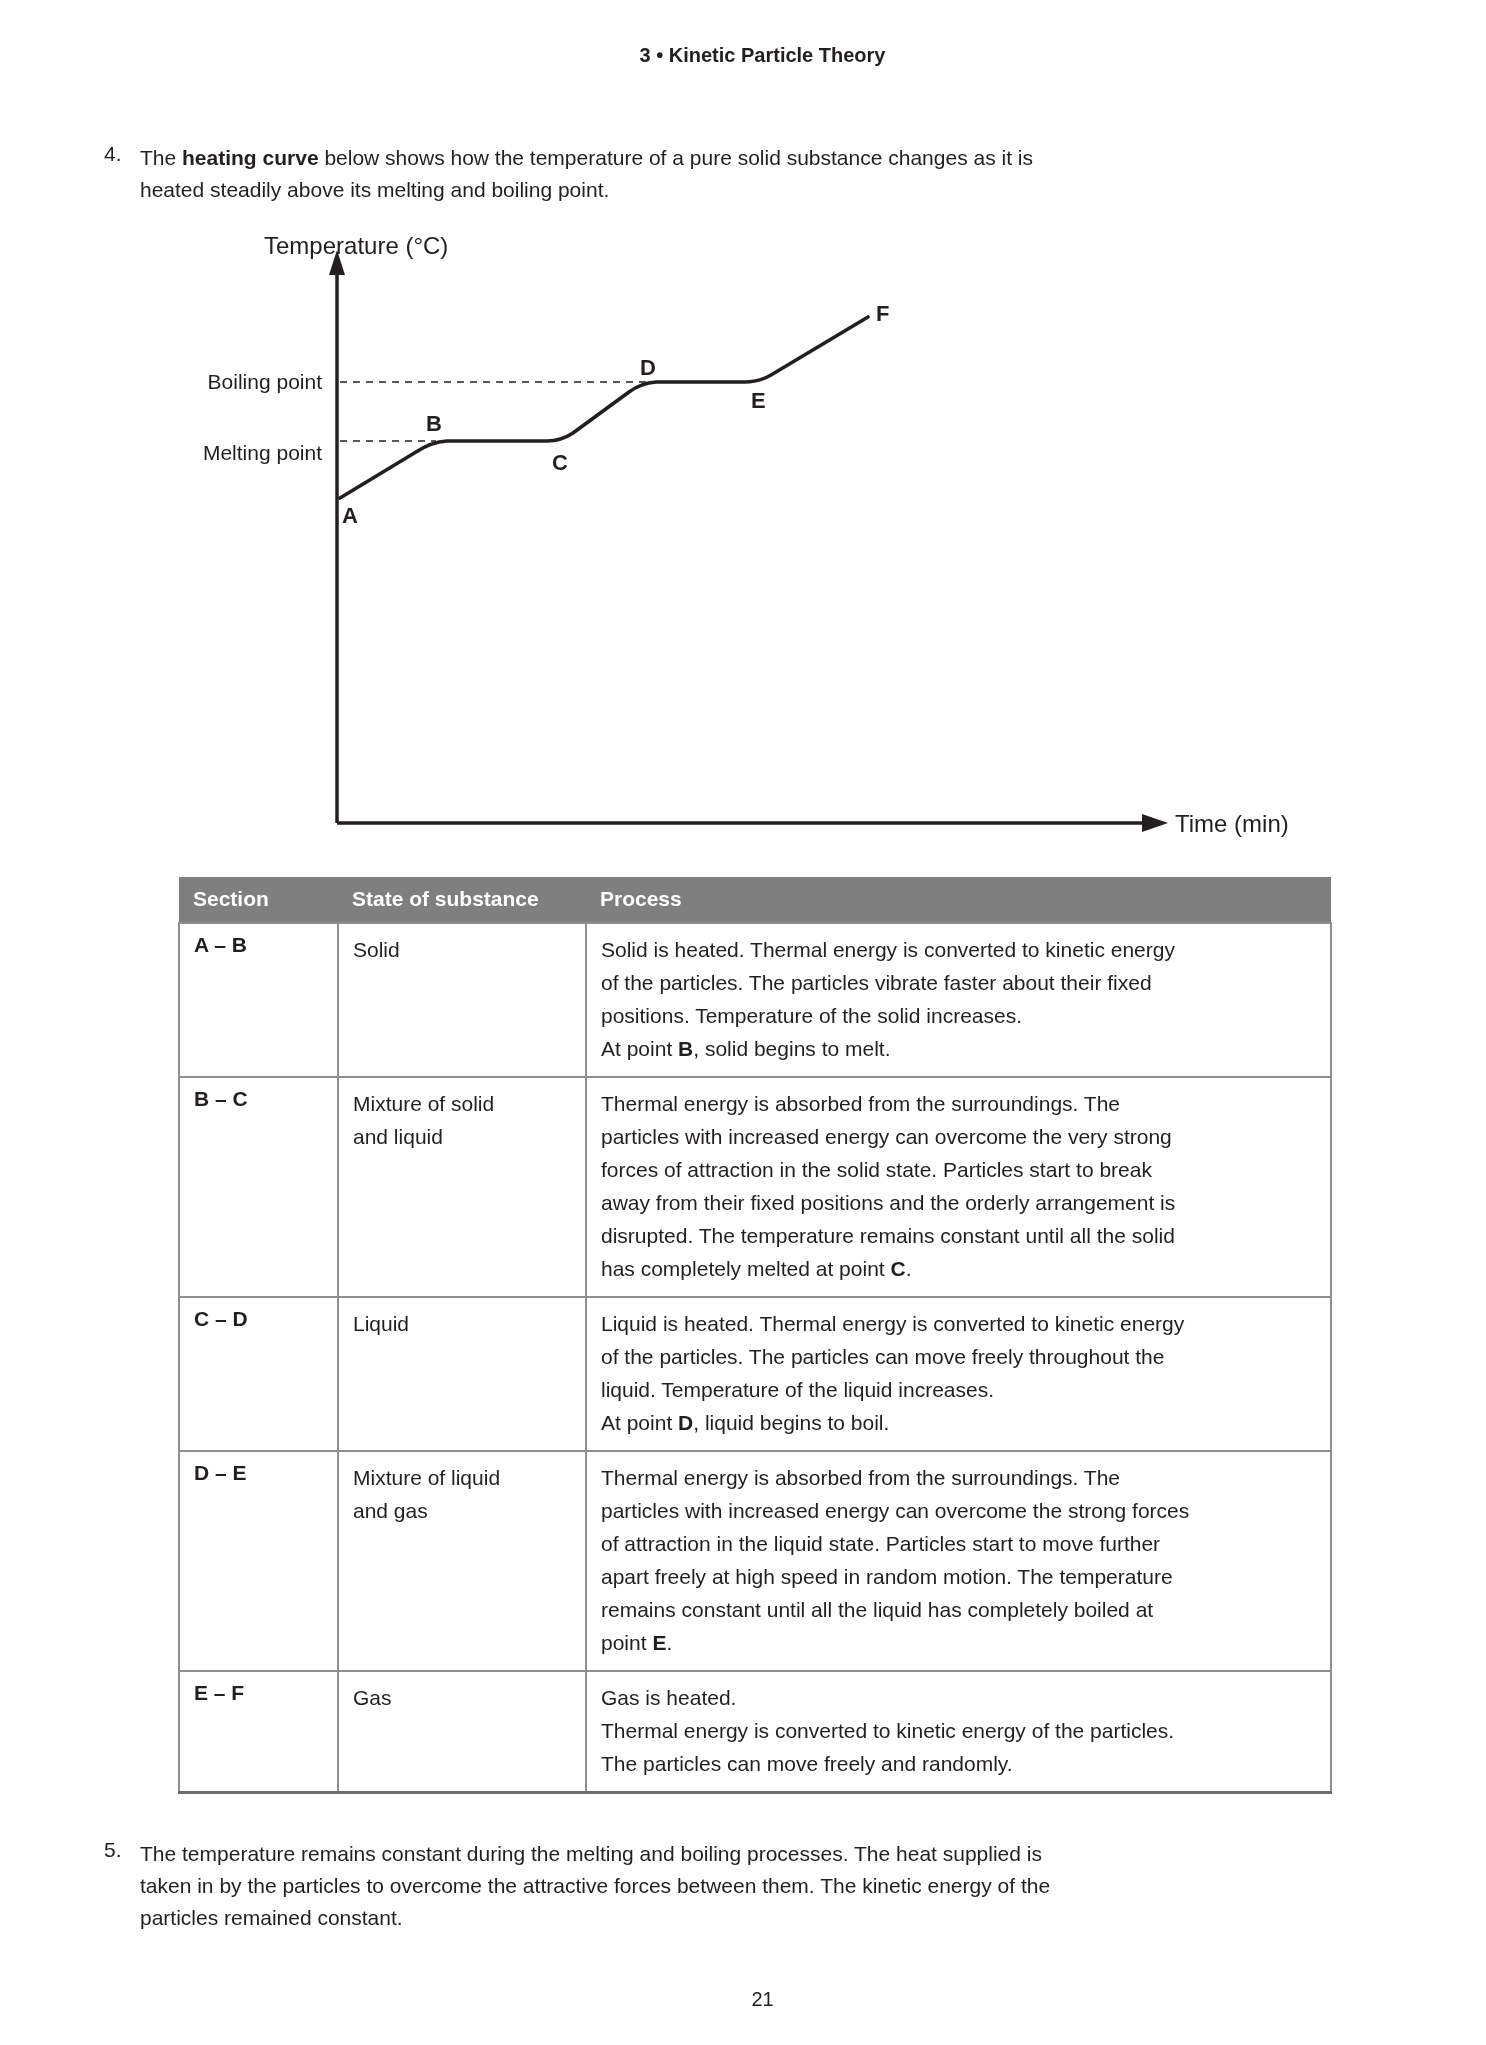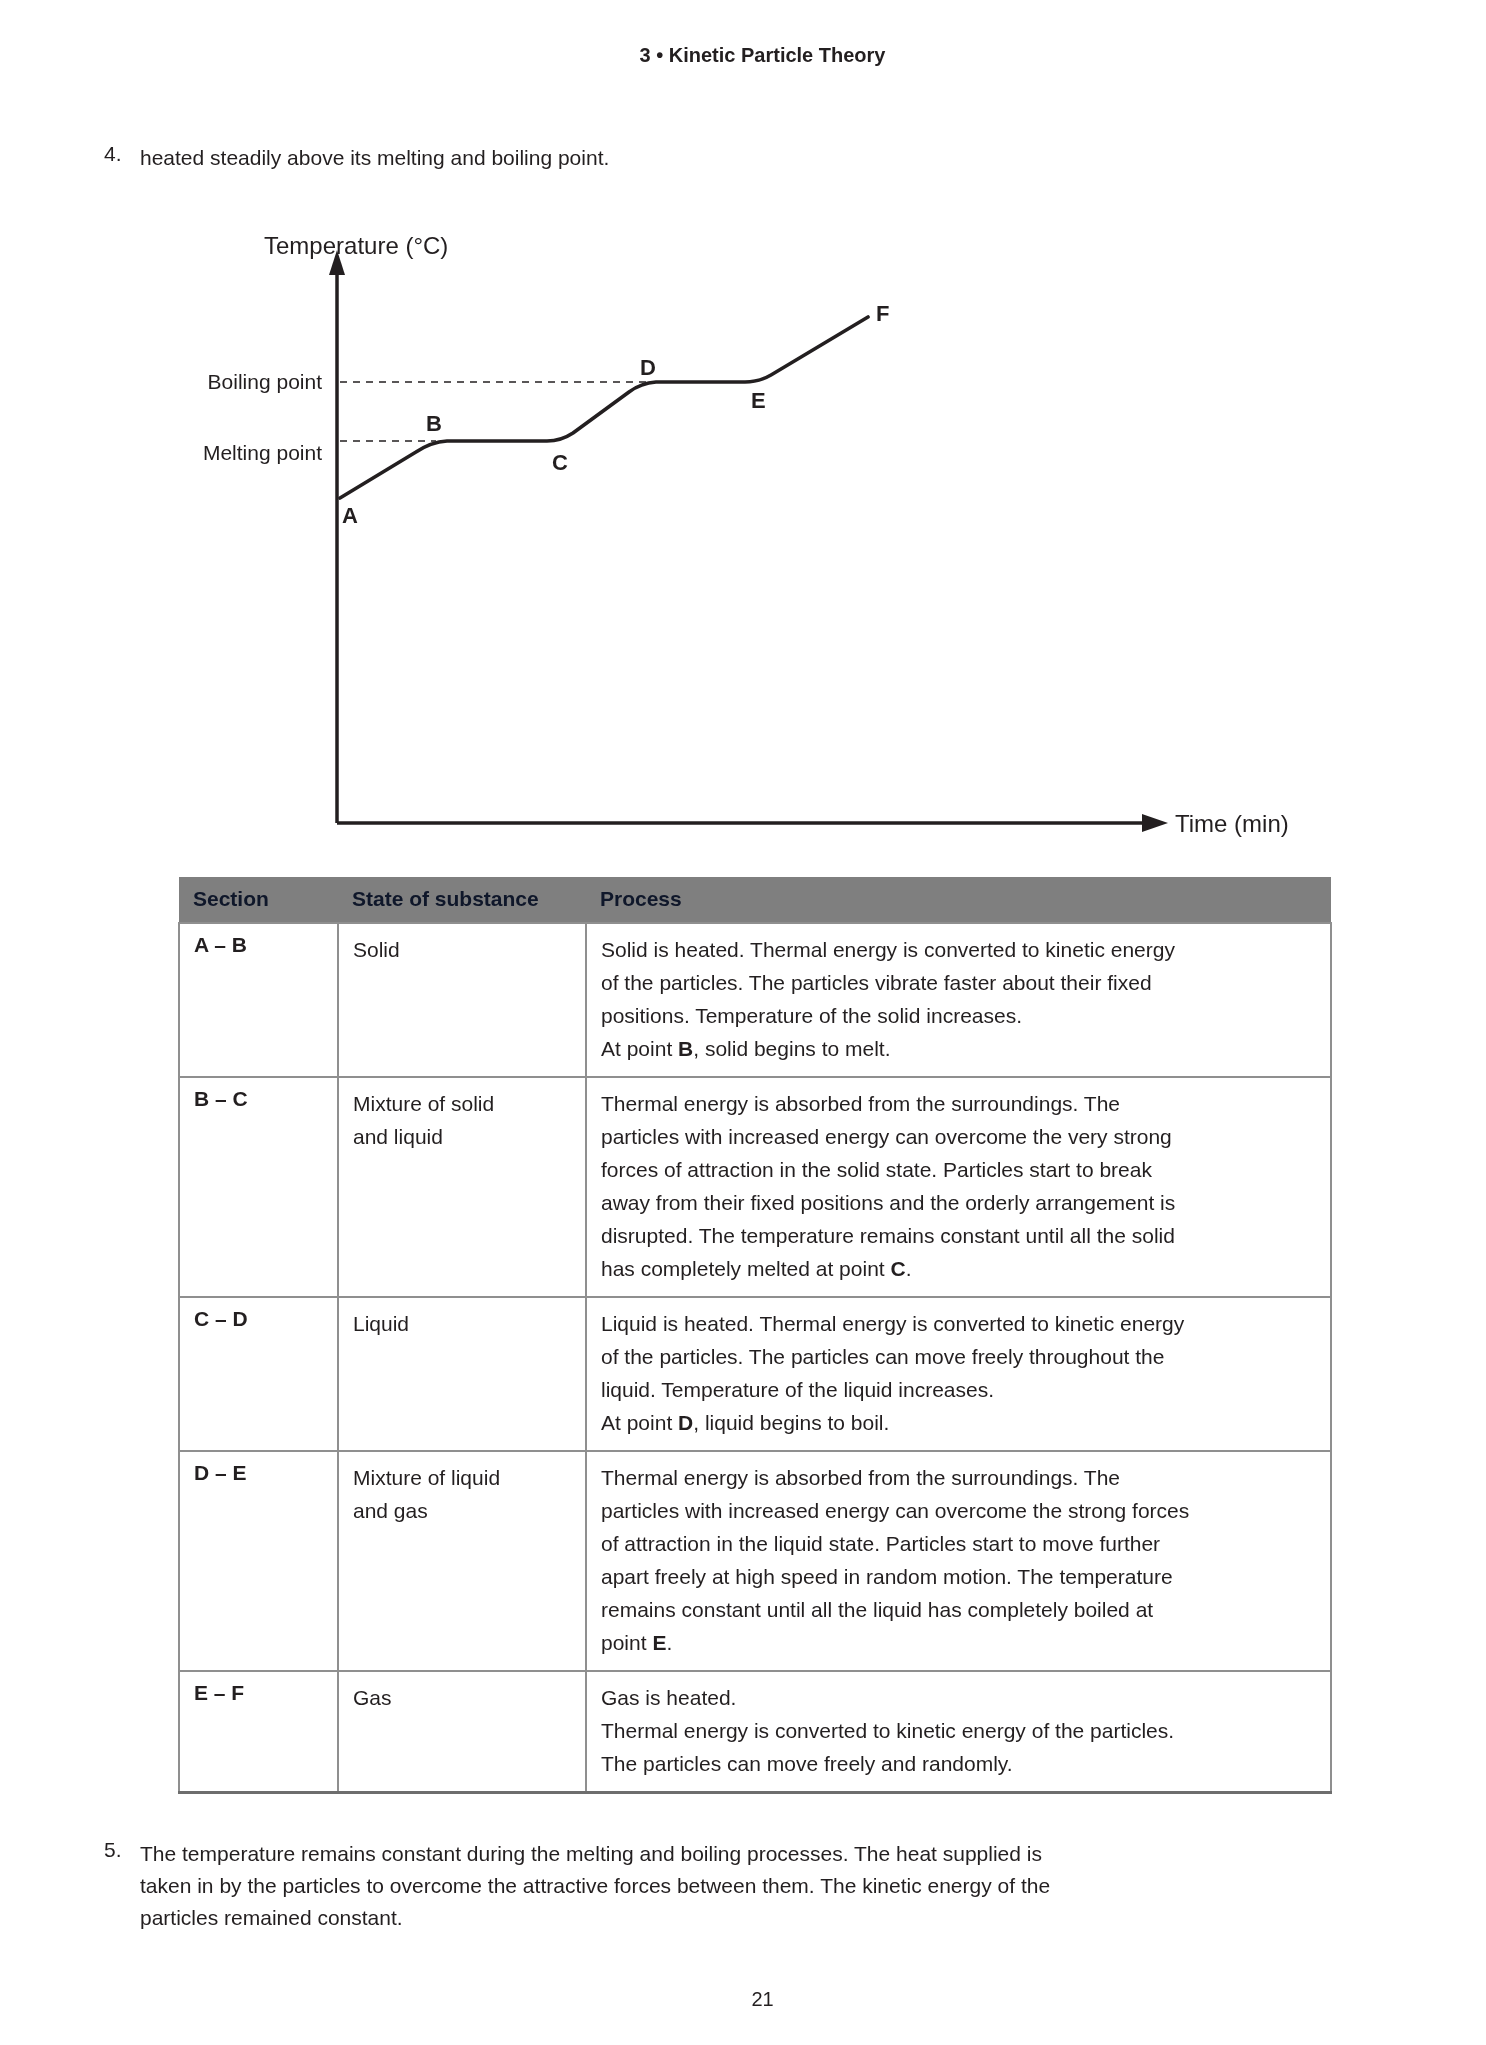--- a/index.html
+++ b/index.html
@@ -35,21 +35,21 @@
   .pt-e{left:551px; top:158px;}
   .pt-f{left:676px; top:71px;}
 
   
   table.kpt{
     position:absolute; left:178px; top:877px; width:1154px;
     border-collapse:collapse; font-size:21px;
     border-bottom:3px solid #6d6d6d;
   }
   table.kpt thead th{
-    background:#7f7f7f; color:#0f172a; text-align:left;
+    background:#7f7f7f; color:#ffffff; text-align:left;
     font-weight:bold; padding:9px 14px 10px; line-height:26px;
   }
   table.kpt td{
     border:2px solid #8f8f8f; vertical-align:top;
     padding:9px 14px 11px; background:#fff;
   }
   table.kpt .tl{line-height:33px;}
   td.c-section{font-weight:bold;}
 
   .pagenum{
@@ -60,20 +60,21 @@
 </head>
 <body>
 
 <div class="page">
 
   <div class="hdr">3 • Kinetic Particle Theory</div>
 
   <div>
     <div class="qnum" style="top:142px;">4.</div>
     <div class="qtext" style="top:142px;">
+        <div class="tl"><span>The </span><span class="b">heating curve</span><span> below shows how the temperature of a pure solid substance changes as it is</span></div>
         <div class="tl"><span>heated steadily above its melting and boiling point.</span></div>
       </div>
   </div>
 
   <div class="chart">
     <svg width="1120" height="612" viewBox="0 0 1120 612">
 
       <line x1="137" y1="40" x2="137" y2="593" stroke="#231f20" stroke-width="3.5"></line>
       <polygon points="137,20 129,45 145,45" fill="#231f20"></polygon>
 

